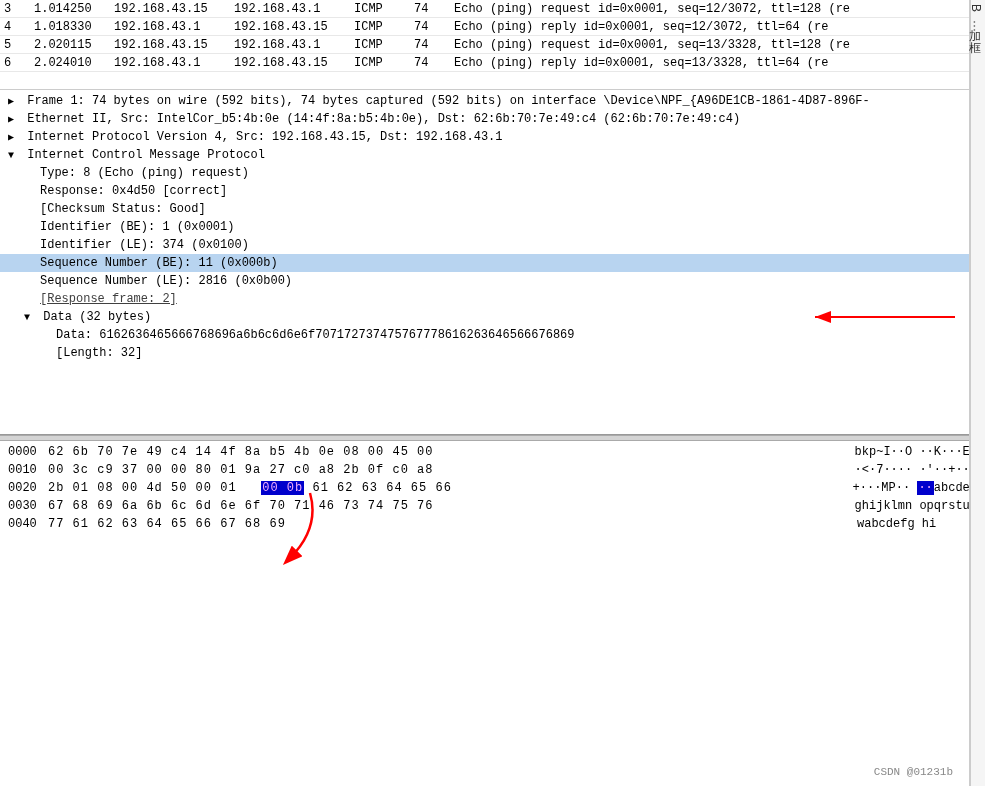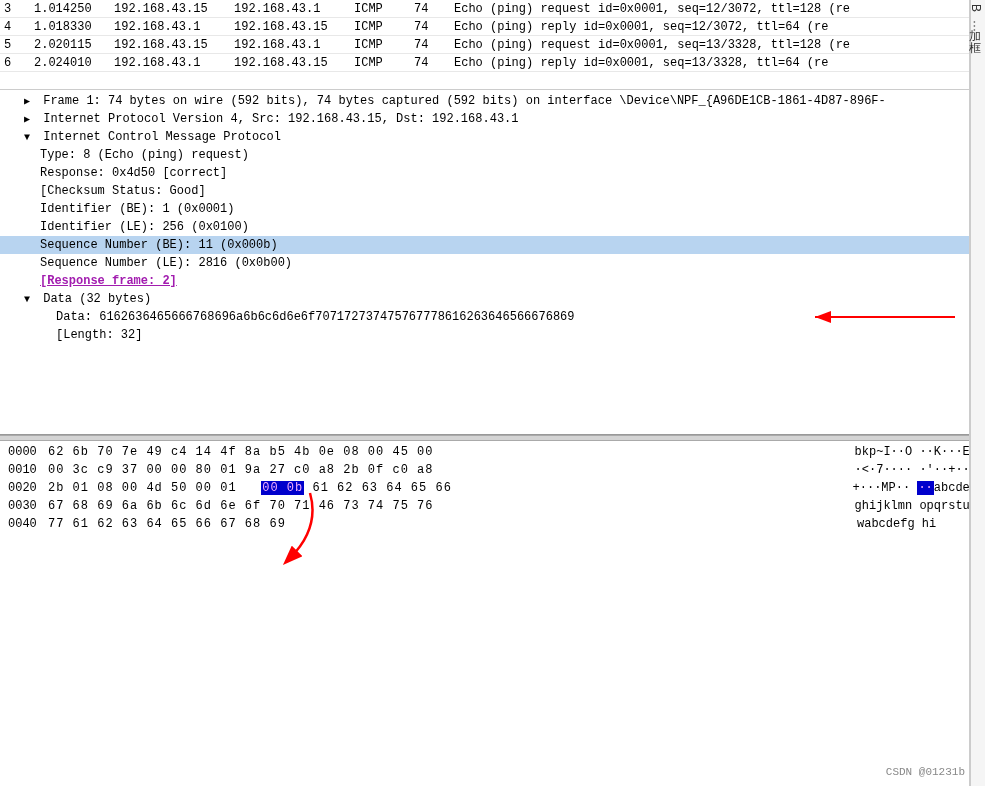--- a/index.html
+++ b/index.html
@@ -58,36 +58,35 @@
     }
 
     .detail-row.highlighted {
       background: #b8d4f0;
     }
 
     .detail-row.expandable {
       cursor: pointer;
     }
 
-    .detail-row .indent-0 { margin-left: 16px; }
+    .detail-row .indent-0 { margin-left: 0px; }
     .detail-row .indent-1 { margin-left: 16px; }
     .detail-row .indent-2 { margin-left: 32px; }
 
     .arrow-icon {
       display: inline-block;
       width: 12px;
       font-size: 10px;
       color: #000;
     }
 
     .link-text {
-      color: #a21caf;
+      color: #404040;
       text-decoration: underline;
       cursor: pointer;
-      font-weight: bold;
     }
 
     
     .separator {
       height: 6px;
       background: #d4d4d4;
       border-top: 1px solid #aaaaaa;
       border-bottom: 1px solid #aaaaaa;
       cursor: ns-resize;
     }
@@ -143,21 +142,21 @@
       position: absolute;
       left: 310px;
       top: 490px;
       pointer-events: none;
     }
 
     
     .watermark {
       position: absolute;
       bottom: 8px;
-      right: 20px;
+      right: 32px;
       font-size: 11px;
       color: #888888;
     }
 
     
     .right-panel {
       position: absolute;
       right: 0;
       top: 0;
       width: 16px;
@@ -221,20 +220,26 @@
 
 <div class="detail-panel" style="height:345px; overflow:hidden;">
 
   <div class="detail-row expandable">
     <span class="indent-0">
       <span class="arrow-icon">▶</span>
       <span>Frame 1: 74 bytes on wire (592 bits), 74 bytes captured (592 bits) on interface \Device\NPF_{A96DE1CB-1861-4D87-896F-</span>
     </span>
   </div>
 
+  <div class="detail-row expandable">
+    <span class="indent-0">
+      <span class="arrow-icon">▶</span>
+      <span>Ethernet II, Src: IntelCor_b5:4b:0e (14:4f:8a:b5:4b:0e), Dst: 62:6b:70:7e:49:c4 (62:6b:70:7e:49:c4)</span>
+    </span>
+  </div>
 
   <div class="detail-row expandable">
     <span class="indent-0">
       <span class="arrow-icon">▶</span>
       <span>Internet Protocol Version 4, Src: 192.168.43.15, Dst: 192.168.43.1</span>
     </span>
   </div>
 
   <div class="detail-row expandable">
     <span class="indent-0">
@@ -263,21 +268,21 @@
   </div>
 
   <div class="detail-row">
     <span class="indent-1" style="margin-left:32px;">
       <span>Identifier (BE): 1 (0x0001)</span>
     </span>
   </div>
 
   <div class="detail-row">
     <span class="indent-1" style="margin-left:32px;">
-      <span>Identifier (LE): 256 (0x0100)</span>
+      <span>Identifier (LE): 374 (0x0100)</span>
     </span>
   </div>
 
   <div class="detail-row highlighted">
     <span class="indent-1" style="margin-left:32px;">
       <span>Sequence Number (BE): 11 (0x000b)</span>
     </span>
   </div>
 
   <div class="detail-row">

